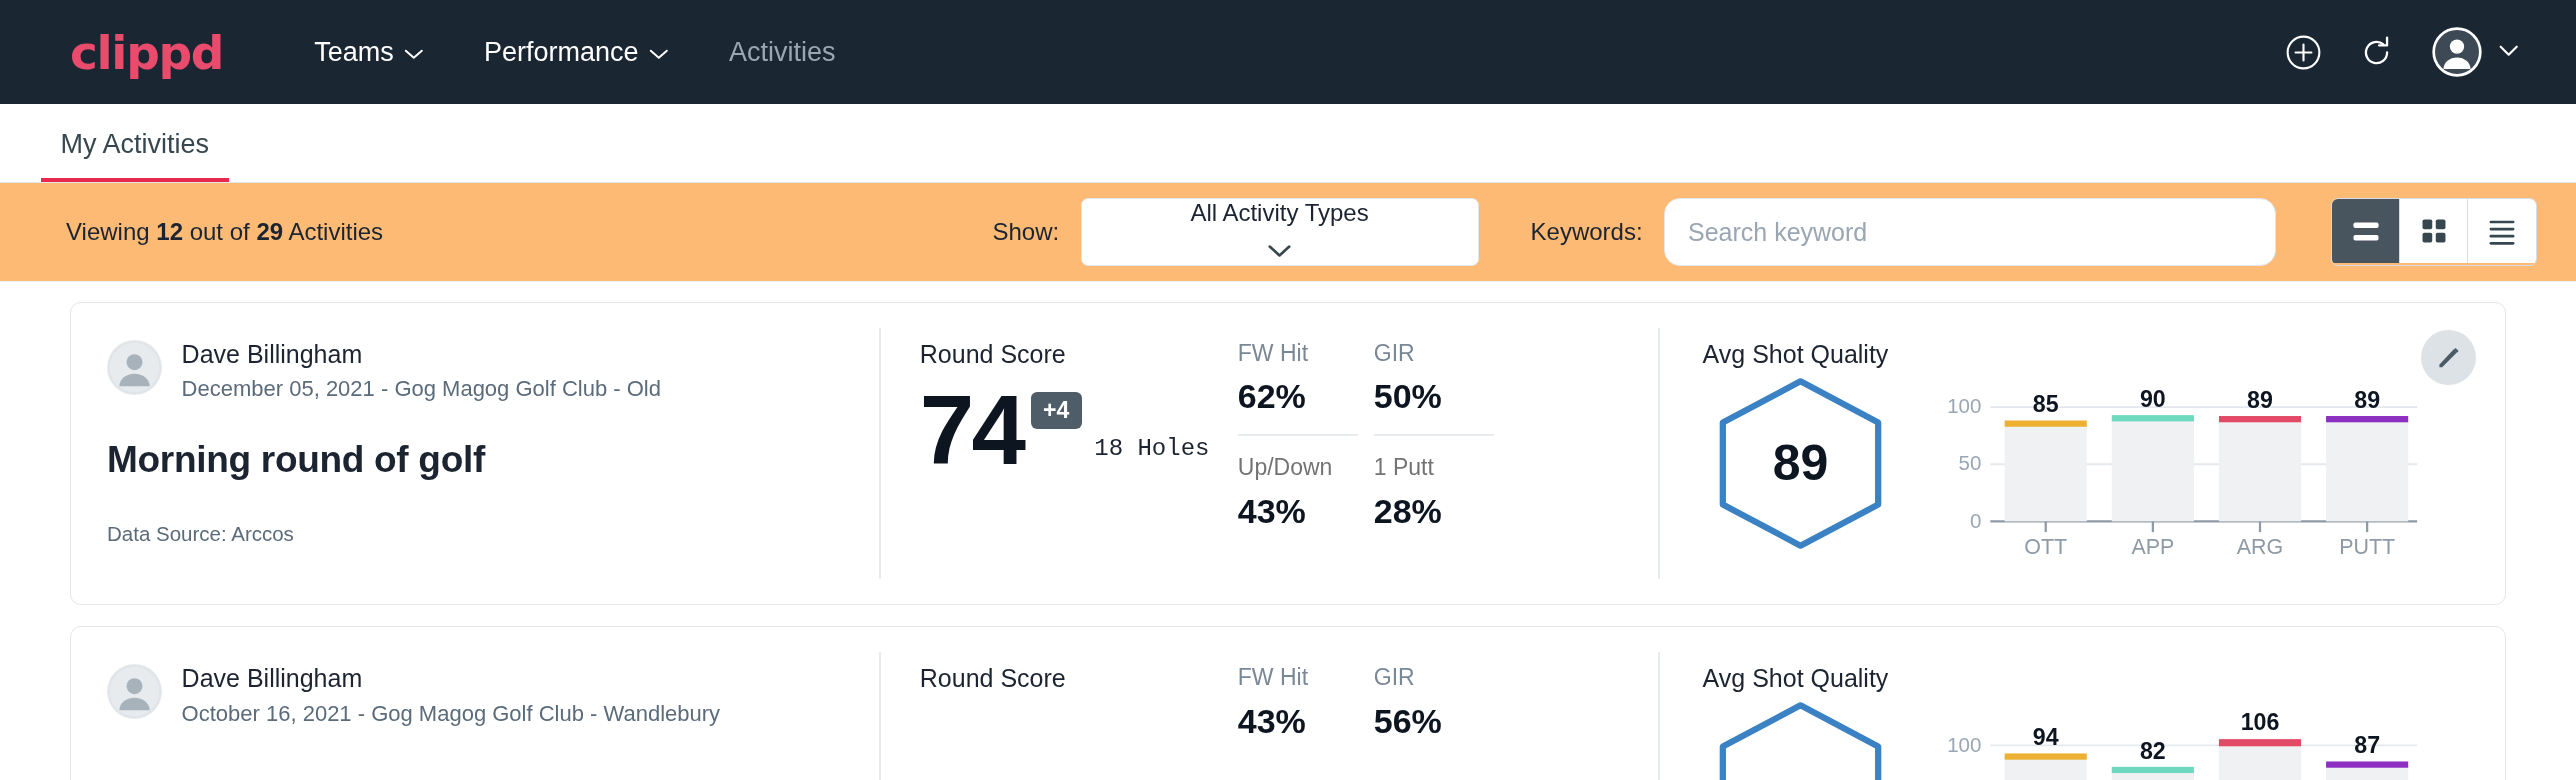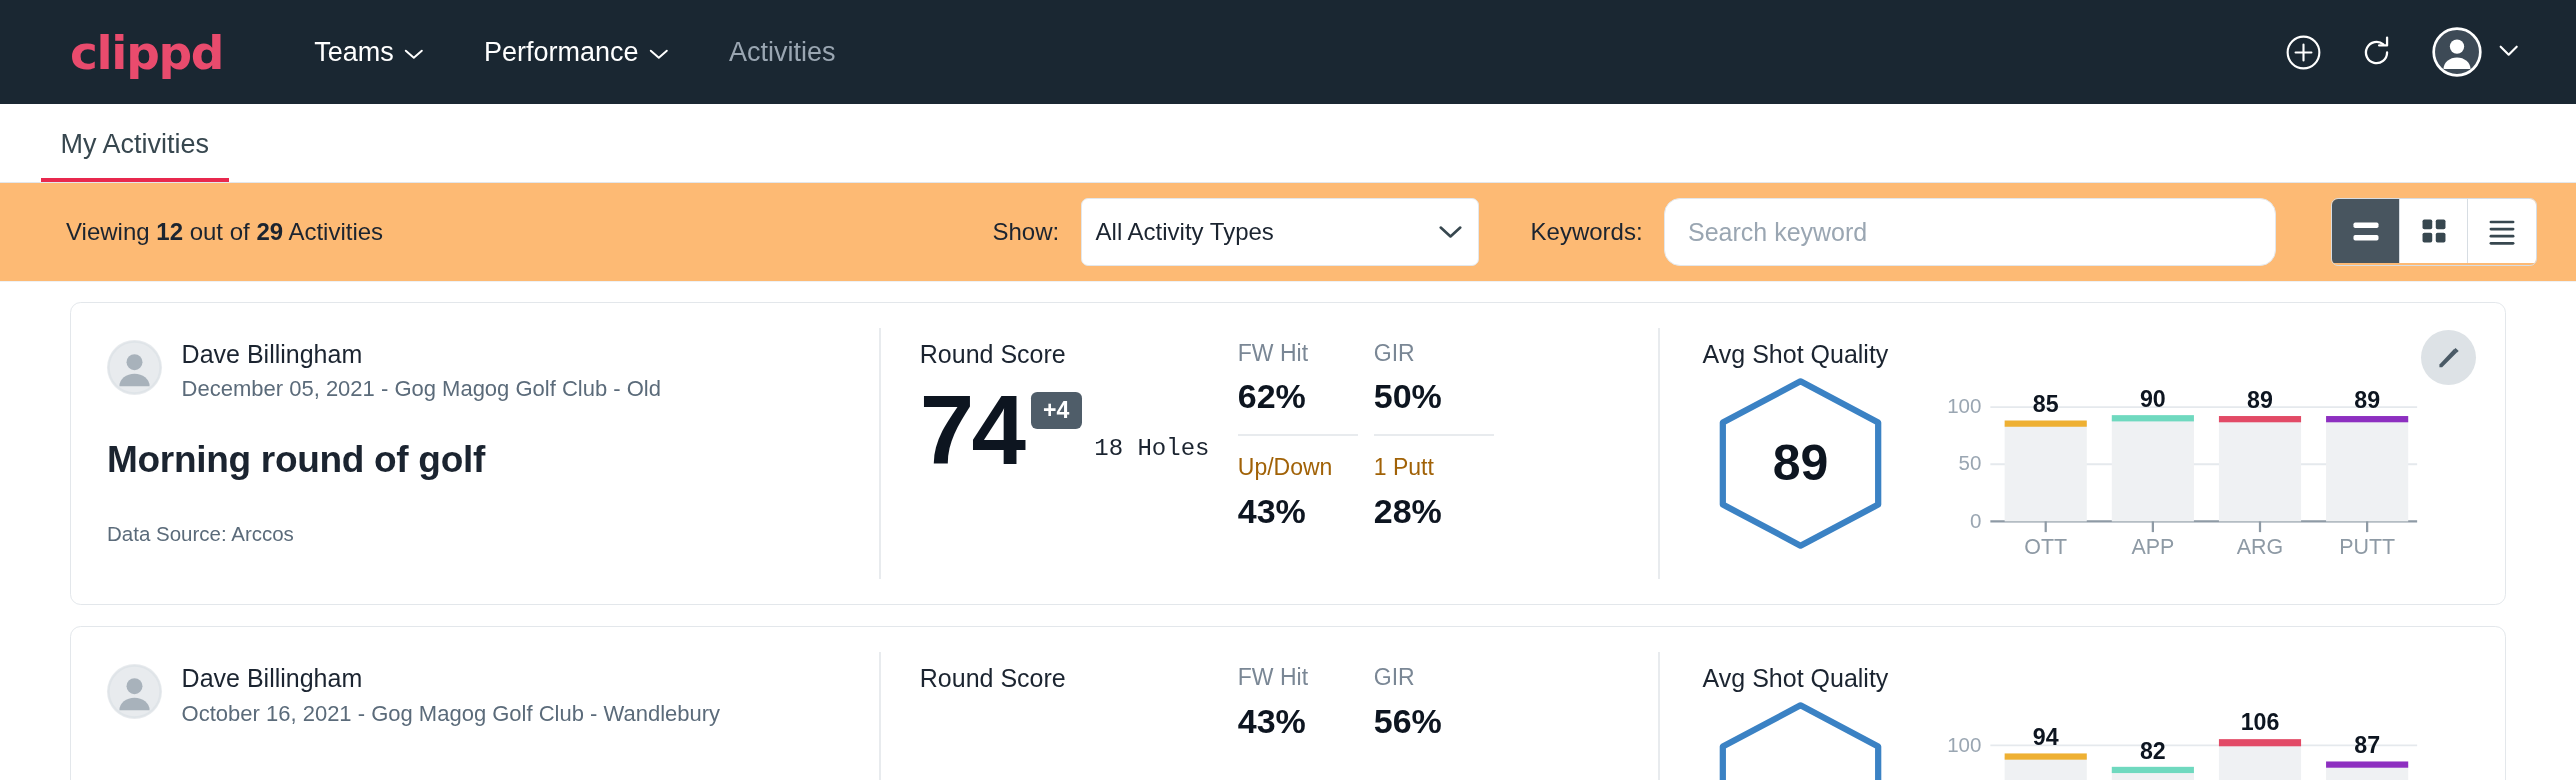--- a/index.html
+++ b/index.html
@@ -85,20 +85,21 @@
   .select {
     width: 398px; height: 68px;
     background: #ffffff;
     border: 1.8px solid #e3e7eb;
     border-radius: 7.1px;
     display: flex; align-items: center;
     padding: 0 14px;
     font-size: 24px; color: #1b2430;
     cursor: pointer;
     margin-right: 52px;
+    flex-direction: column;
   }
   .select .sv { flex: 1; }
   .search {
     width: 612px; height: 68px;
     background: #ffffff;
     border: 1.8px solid #e3e7eb;
     border-radius: 16px;
     display: flex; align-items: center;
     padding: 0 23px;
     font-size: 25px; color: #9aa6b2;
@@ -165,21 +166,21 @@
     align-self: flex-start;
     margin-top: 7.1px;
   }
   .holes { font-size: 24px; color: #1b2430; margin-left: 12.5px; padding-bottom: 12.5px; font-family: Liberation Mono, monospace; }
 
   .col-stats { width: 420px; padding: 37px 0 0 0; display: flex; gap: 0; }
   .statcell { width: 136px; }
   .statcell .sl { font-size: 23px; color: #7a8795; }
   .statcell .sv2 { font-size: 34px; font-weight: 700; color: #0d1520; margin-top: 10.7px; }
   .statcell .rule { height: 1.8px; background: #e8ebee; margin: 18px 16px 0 0; }
-  .statcell .sl2 { font-size: 23px; color: #a16207; margin-top: 18px; }
+  .statcell .sl2 { font-size: 23px; color: #737373; margin-top: 18px; }
   .statcell .sv3 { font-size: 34px; font-weight: 700; color: #0d1520; margin-top: 10.7px; }
 
   .col-quality { flex: 1; padding: 37px 0 0 43px; position: relative; }
   .qrow { display: flex; align-items: flex-start; margin-top: 5.4px; }
   .hexwrap { width: 196px; flex: none; position: relative; display:flex; align-items:center; justify-content:center; }
   .hexnum {
     position: absolute; left: 0; right: 0; top: 50%;
     transform: translateY(-50%);
     text-align: center;
     font-size: 50px; font-weight: 700; color: #0d1520;

